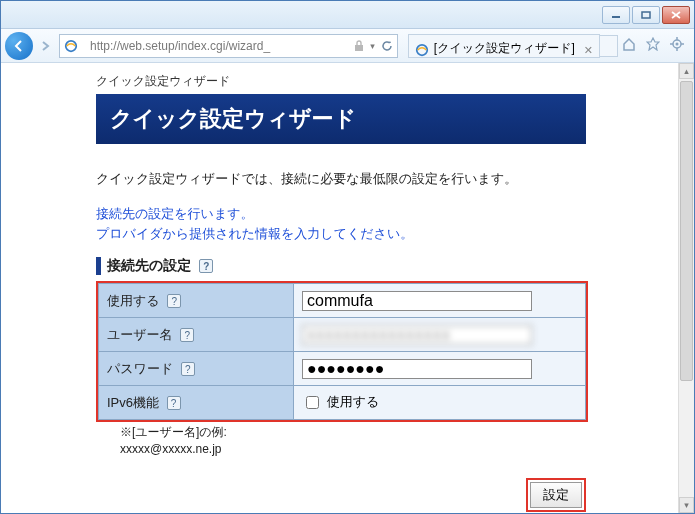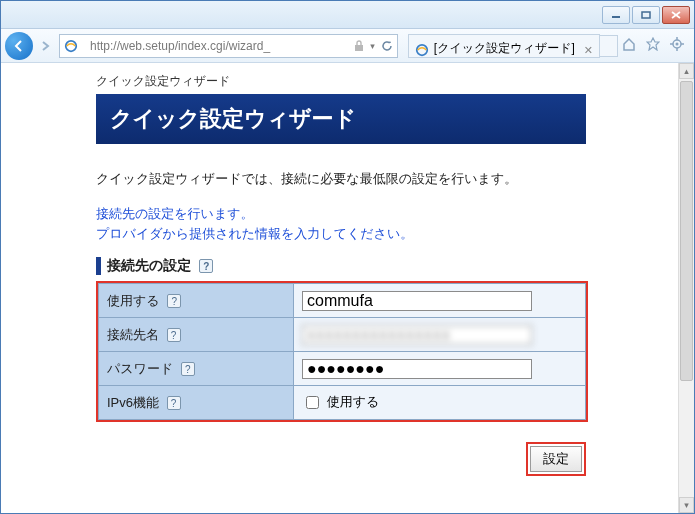--- a/index.html
+++ b/index.html
@@ -404,21 +404,21 @@
             <td class="label">
               <span>使用する</span>
               <span class="help">?</span>
             </td>
             <td class="field">
               <input type="text" value="commufa" style="">
             </td>
           </tr>
           <tr>
             <td class="label">
-              <span>接続先名</span>
+              <span>ユーザー名</span>
               <span class="help">?</span>
             </td>
             <td class="field">
               <input type="text" class="blurred" value="xxxxxxxxxxxxxxxx" style="">
             </td>
           </tr>
           <tr>
             <td class="label">
               <span>パスワード</span>
               <span class="help">?</span>
@@ -436,20 +436,24 @@
               <label>
                 <input type="checkbox" class="cb" style="">
                 <span>使用する</span>
               </label>
             </td>
           </tr>
         </tbody>
           </table>
       </div>
 
+      <div class="note">
+        <span>※[ユーザー名]の例:</span><br>
+        <span>xxxxx@xxxxx.ne.jp</span>
+      </div>
 
       <div class="submit-area">
         <span class="submit-btn">
           <button>設定</button>
         </span>
       </div>
 
     </div>
   </div>
 

